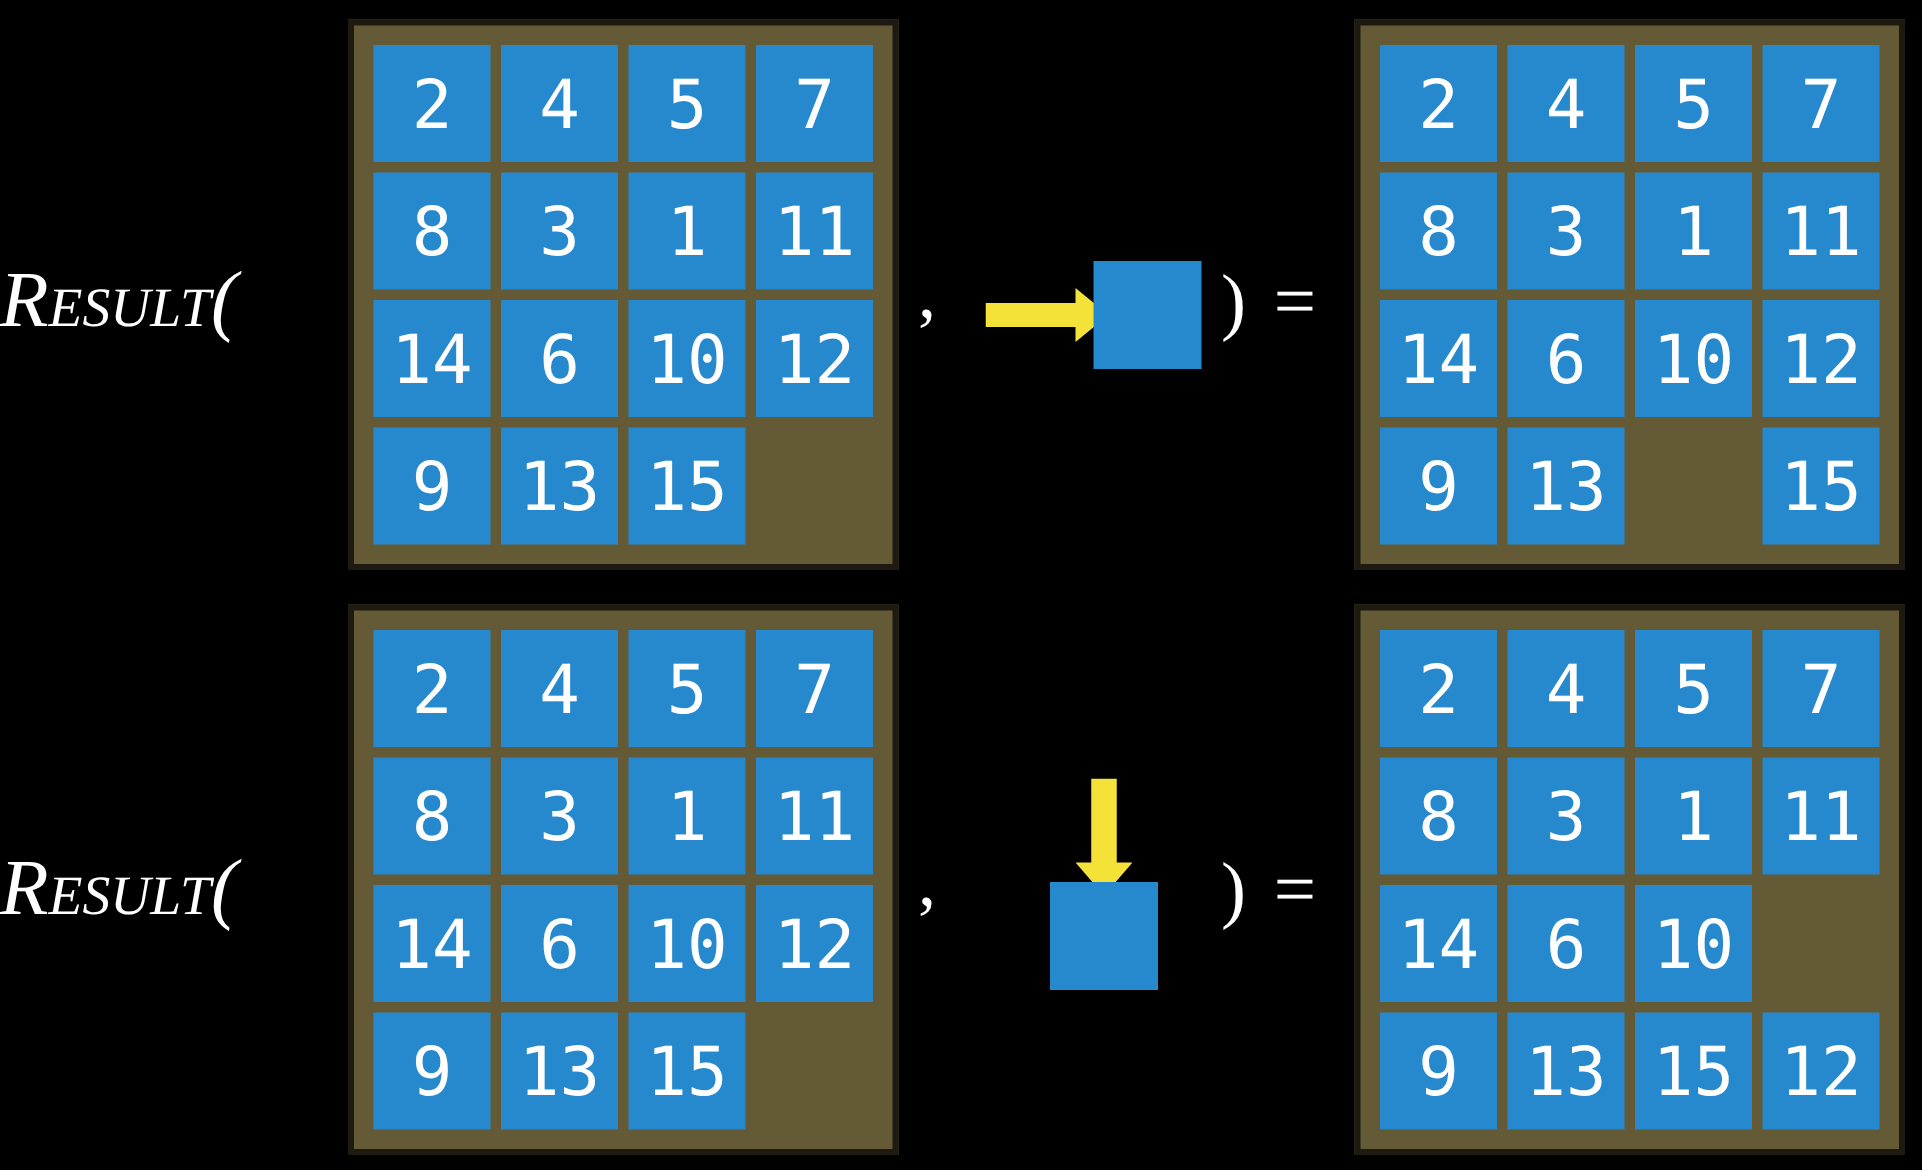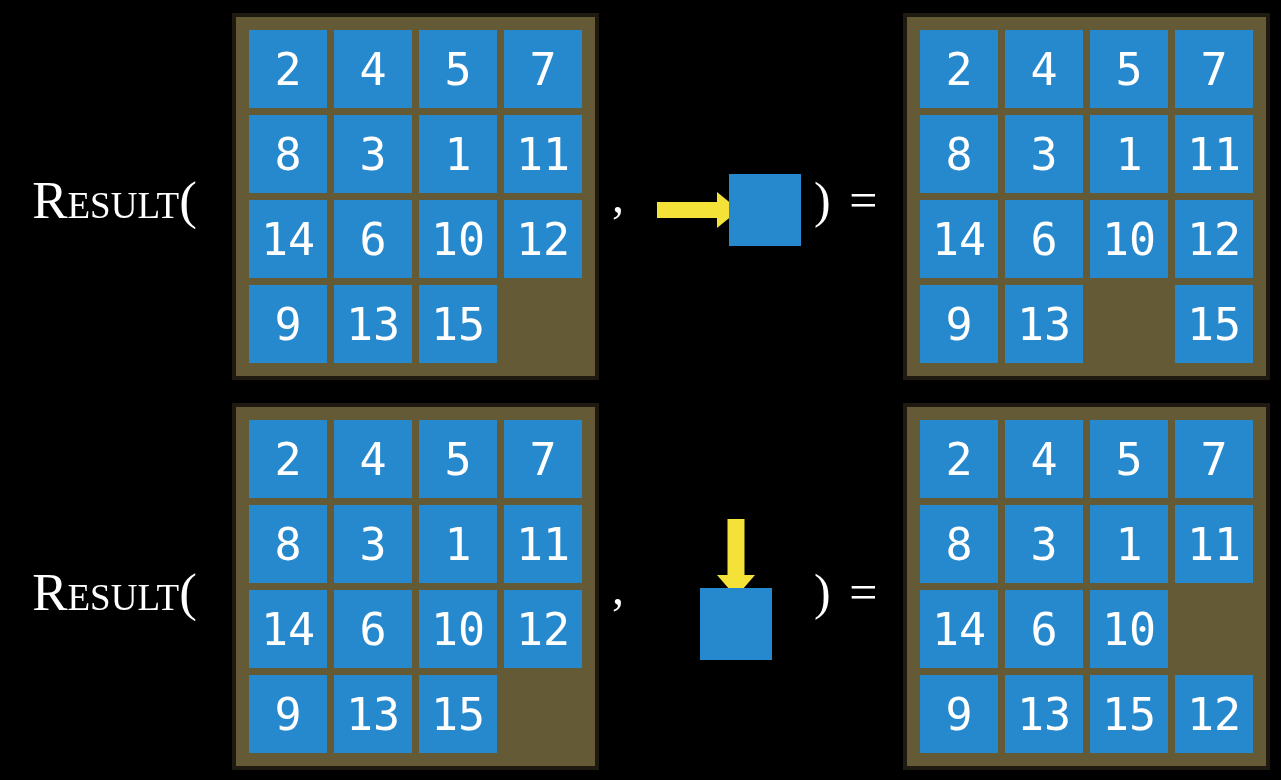--- a/index.html
+++ b/index.html
@@ -18,27 +18,28 @@
     background: var(--bg);
     overflow: hidden;
     font-family: "Liberation Serif", serif;
   }
 
   
   .fn-label {
     position: absolute;
     left: 0;
     width: 229px;
-    text-align: center;
+    text-align: left;
     color: var(--ink);
     font-family: "Liberation Serif", serif;
     font-variant: small-caps;
     font-size: 53px;
     line-height: 60px;
     white-space: nowrap;
+    font-style: italic;
   }
   .pos-label0 { top: 170px; }
   .pos-label1 { top: 562px; }
 
   
   .puzzle {
     position: absolute;
     box-sizing: border-box;
     width: 367px;
     height: 367px;

